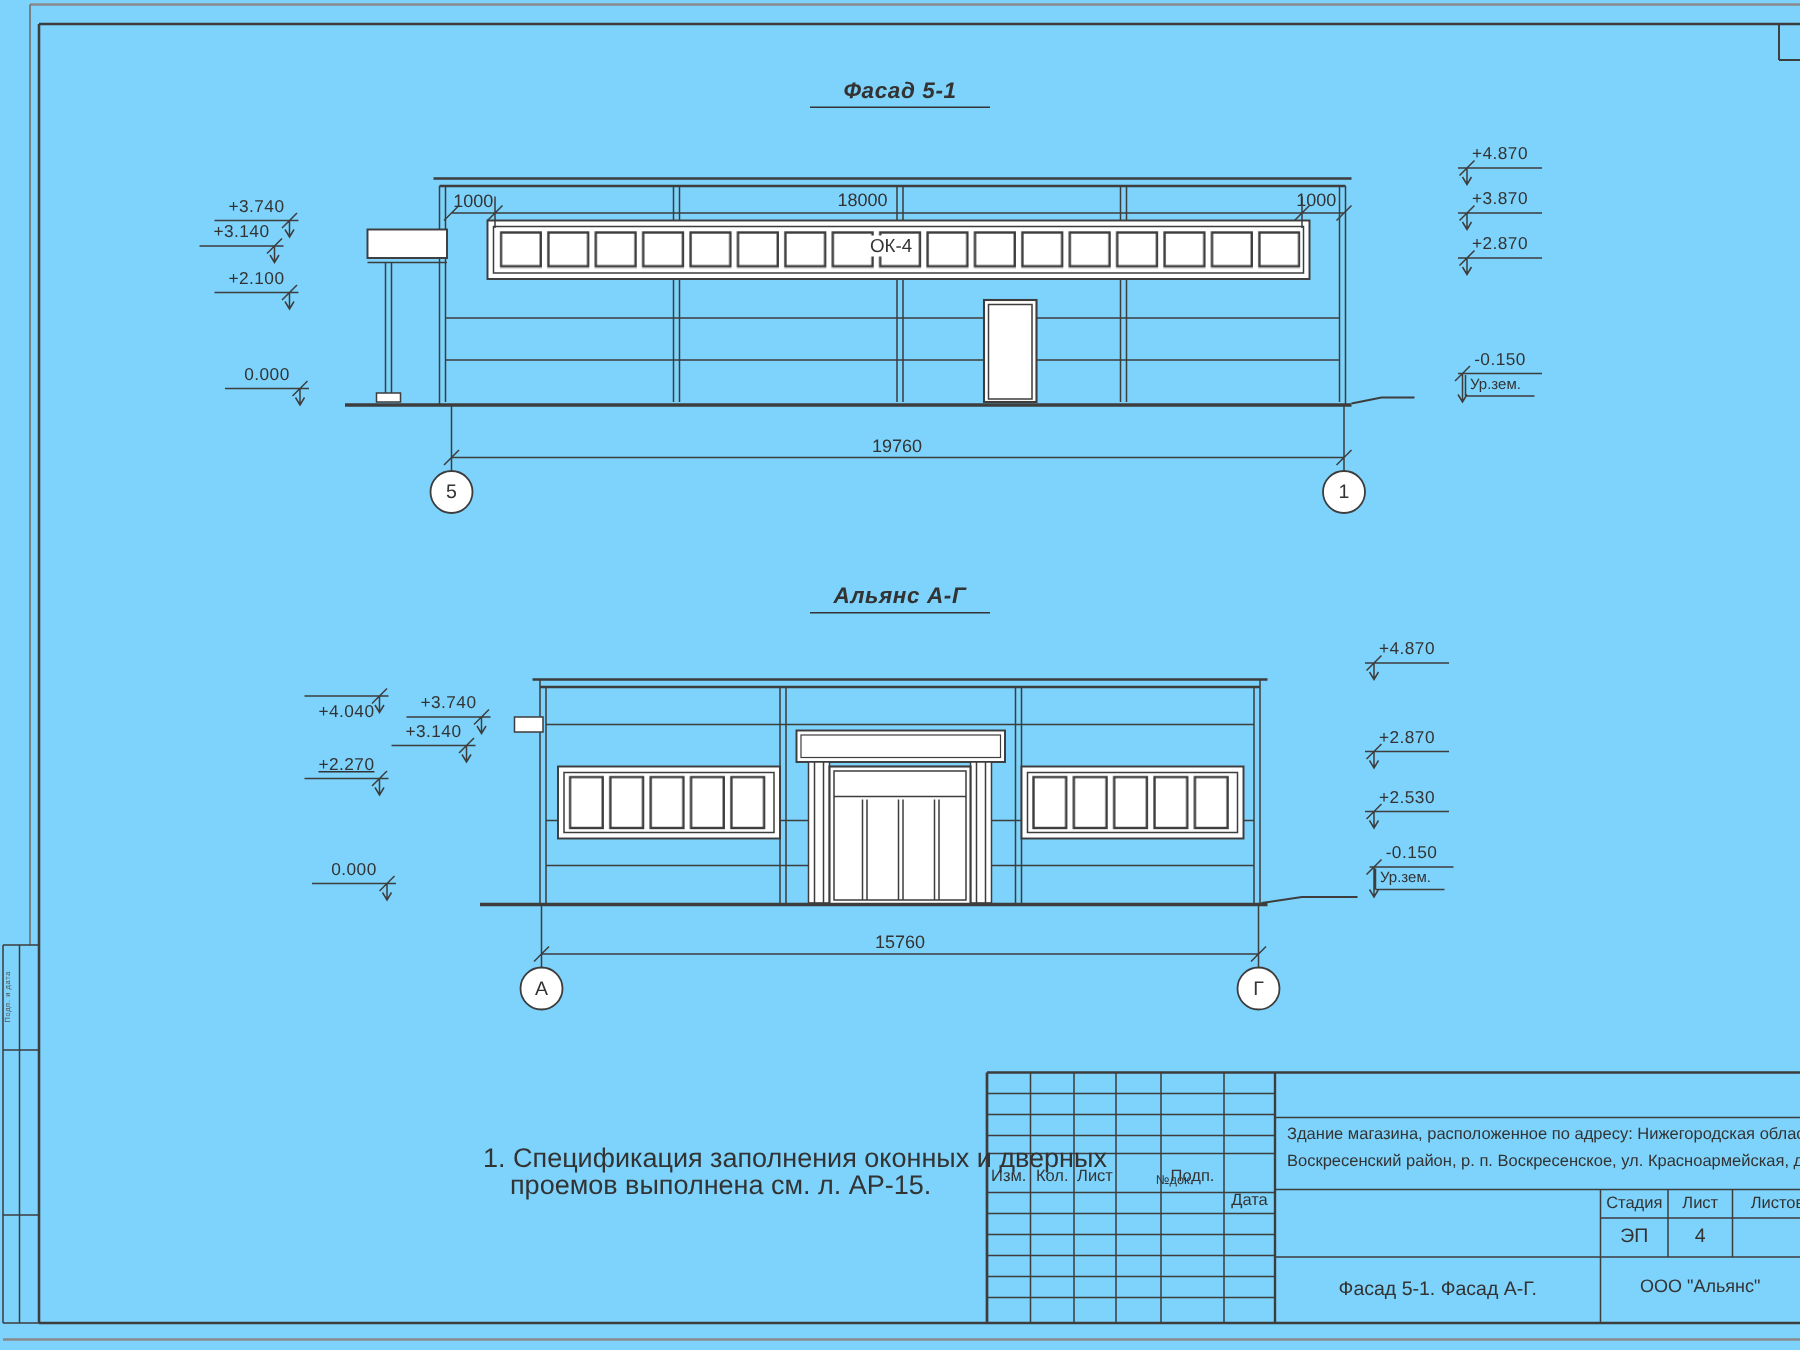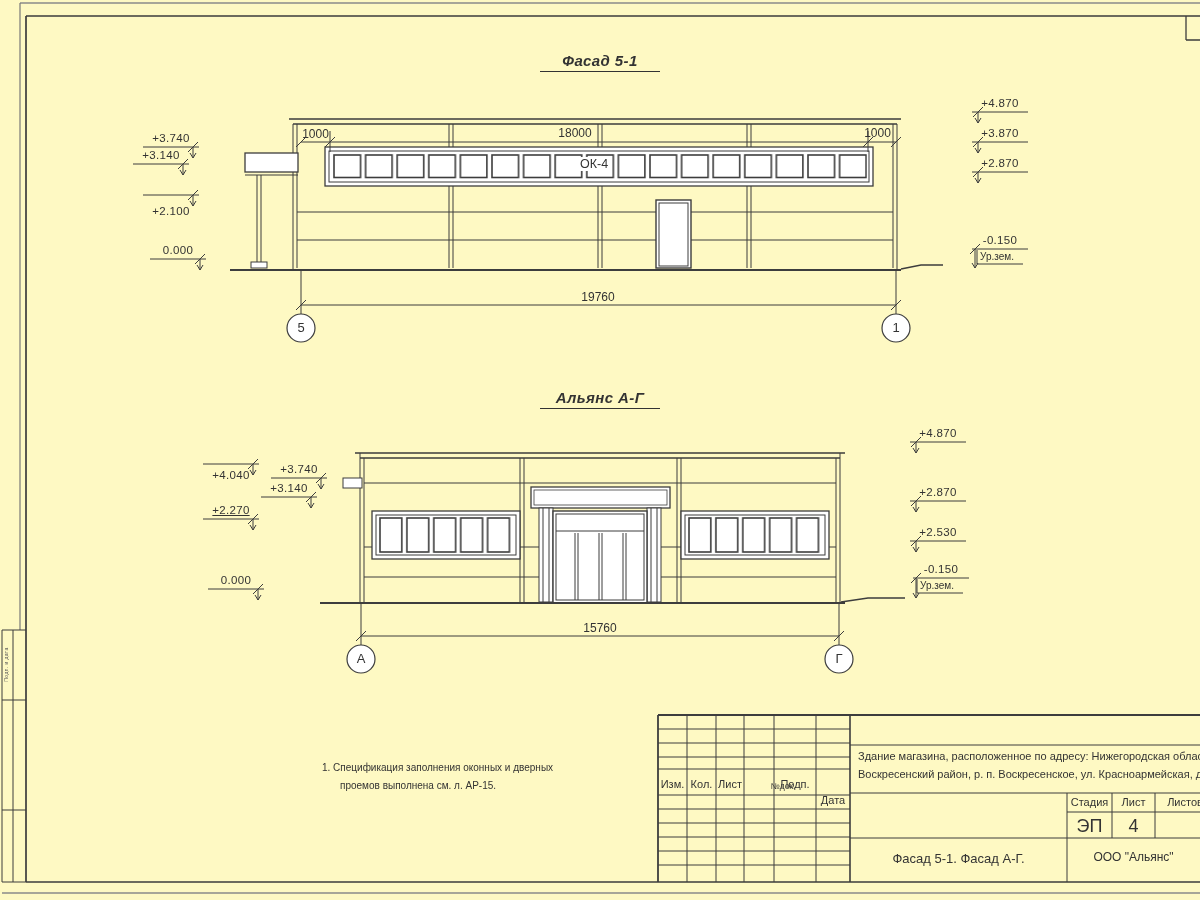--- a/index.html
+++ b/index.html
@@ -1,32 +1,32 @@
 <!DOCTYPE html>
 <html><head>
 <meta charset="utf-8">
 <style>
   html,body{margin:0;padding:0;background:#ffffff;}
   body{width:1200px;height:900px;overflow:hidden;position:relative;
        font-family:"Liberation Sans",sans-serif;color:#2e2e2e;}
-  .sheet{position:absolute;inset:0;background:#fef9c3;}
+  .sheet{position:absolute;inset:0;background:#7dd3fc;}
   svg{position:absolute;left:0;top:0;}
   .lbl{position:absolute;white-space:nowrap;color:#333;}
   .c{text-align:center;}
   .elev{font-size:11.5px;letter-spacing:.3px;}
   .dim{font-size:12px;}
   .axis{font-size:13px;}
   .ftitle{font-size:15px;font-style:italic;font-weight:600;
           border-bottom:1.4px solid #333;padding-bottom:2px;letter-spacing:.4px;}
   .okbox{font-size:12.5px;background:#fff;padding:0 2px;}
   .urz{font-size:10px;}
-  .note{font-size:10px;}
+  .note{font-size:18px;}
   .tb{font-size:11px;}
   .tb-sm{font-size:8.5px;}
-  .tb-val{font-size:18px;}
+  .tb-val{font-size:13px;}
   .tb-proj{font-size:11px;}
   .tb-title{font-size:13px;}
   .tb-co{font-size:12px;}
   .stamp-rot{position:absolute;left:-26px;top:659px;width:68px;height:11px;
              transform:rotate(-90deg);font-size:5px;color:#555;text-align:center;
              letter-spacing:.4px;overflow:hidden;}
 </style>
 </head>
 <body>
 
@@ -176,21 +176,21 @@
 <div class="lbl ftitle c" style="left:540px;top:52px;width:120px;">Фасад 5-1</div>
 <div class="lbl dim c" style="left:288px;top:127px;width:55px;">1000</div>
 <div class="lbl dim c" style="left:545px;top:126px;width:60px;">18000</div>
 <div class="lbl dim c" style="left:850px;top:126px;width:55px;">1000</div>
 <div class="lbl okbox c" style="left:540px;top:157px;margin-left:38px;">ОК-4</div>
 <div class="lbl dim c" style="left:568px;top:290px;width:60px;">19760</div>
 <div class="lbl axis c" style="left:289px;top:320px;width:24px;">5</div>
 <div class="lbl axis c" style="left:884px;top:320px;width:24px;">1</div>
 <div class="lbl elev c" style="left:143px;top:132px;width:56px;">+3.740</div>
 <div class="lbl elev c" style="left:133px;top:149px;width:56px;">+3.140</div>
-<div class="lbl elev c" style="left:143px;top:180px;width:56px;margin-top:25px;">+2.100</div>
+<div class="lbl elev c" style="left:143px;top:180px;width:56px;">+2.100</div>
 <div class="lbl elev c" style="left:150px;top:244px;width:56px;">0.000</div>
 <div class="lbl elev c" style="left:972px;top:97px;width:56px;">+4.870</div>
 <div class="lbl elev c" style="left:972px;top:127px;width:56px;">+3.870</div>
 <div class="lbl elev c" style="left:972px;top:157px;width:56px;">+2.870</div>
 <div class="lbl elev c" style="left:972px;top:234px;width:56px;">-0.150</div>
 <div class="lbl urz" style="left:980px;top:251px;">Ур.зем.</div>
 
 <div class="lbl ftitle c" style="left:540px;top:389px;width:120px;">Альянс А-Г</div>
 <div class="lbl dim c" style="left:570px;top:621px;width:60px;">15760</div>
 <div class="lbl axis c" style="left:349px;top:651px;width:24px;">А</div>

